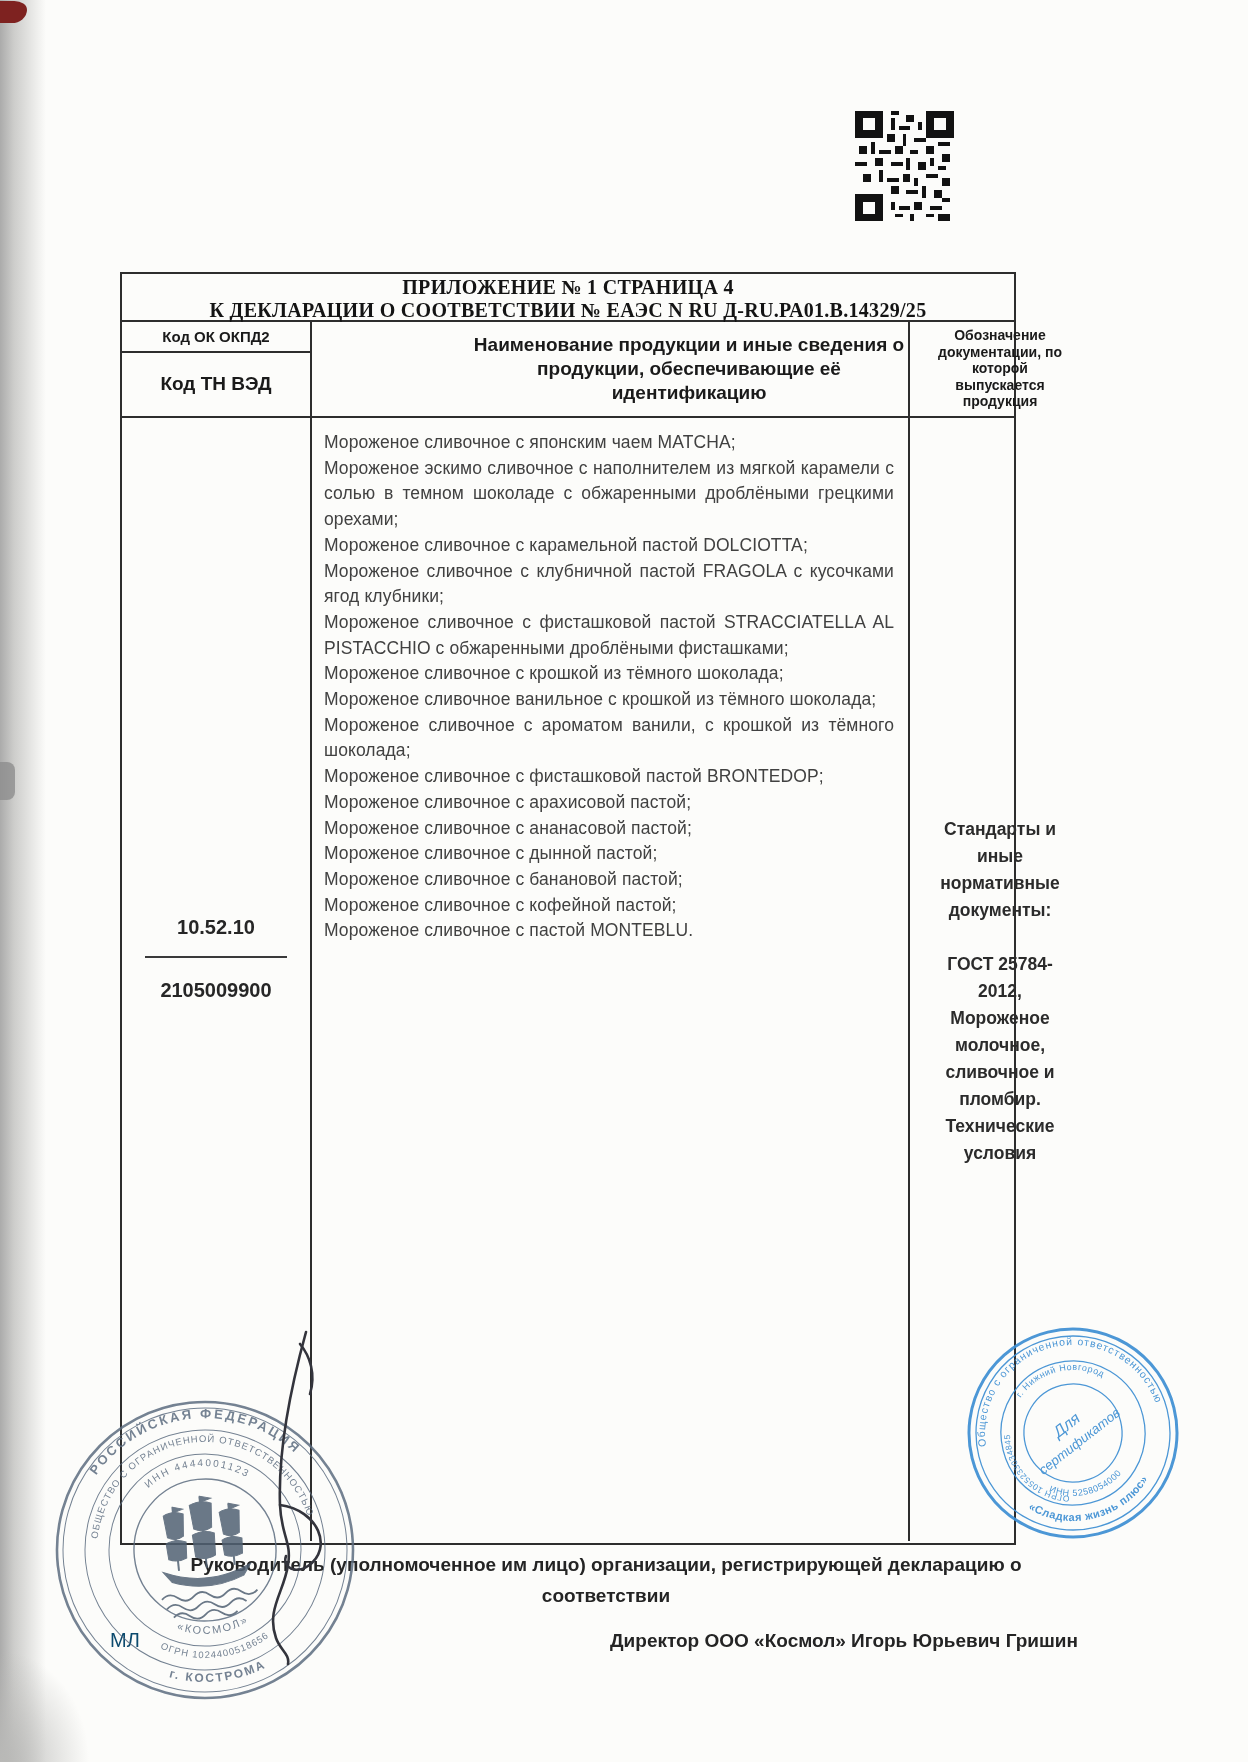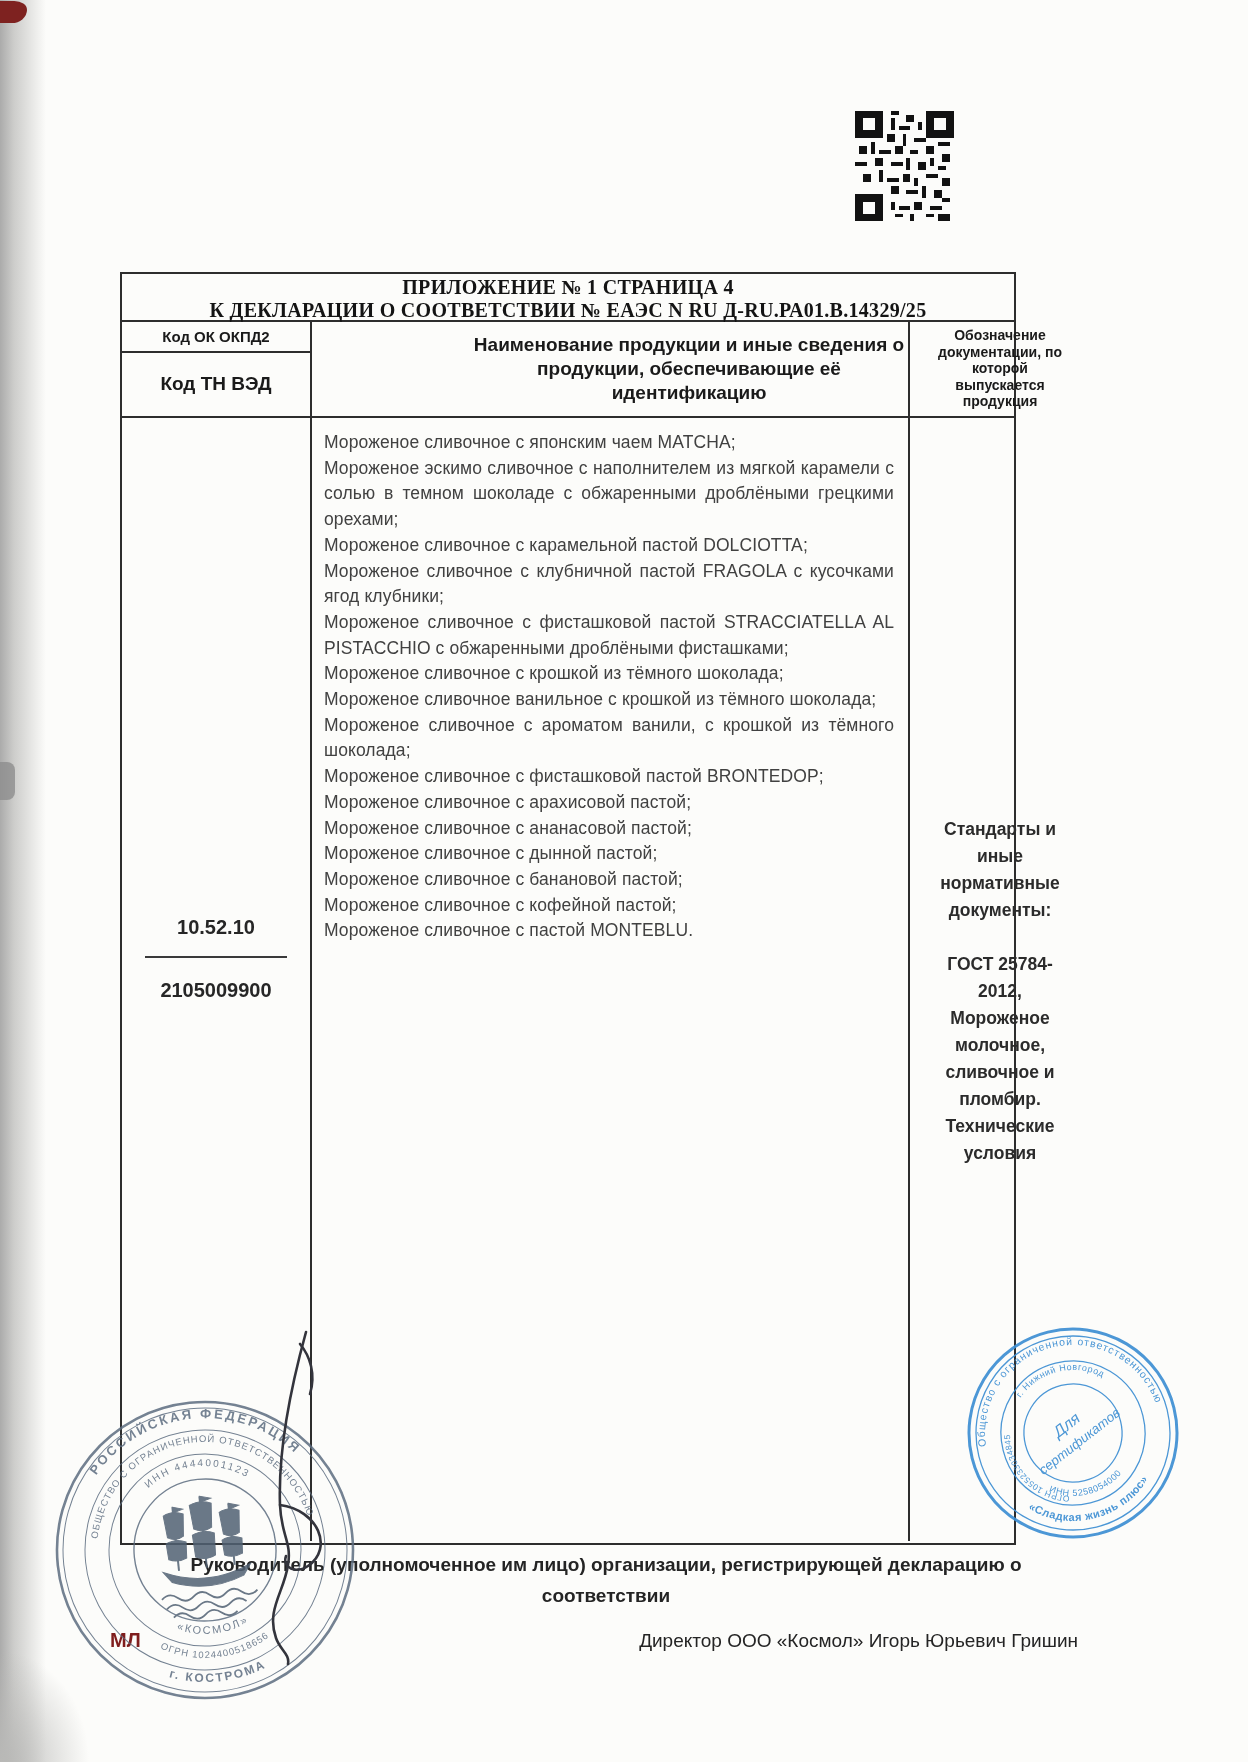--- a/index.html
+++ b/index.html
@@ -75,23 +75,23 @@
   .docs .lead{margin:0 0 27px 0;}
   .docs .std{margin:0;}
   
   .role-line{
     position:absolute;left:131px;top:1549px;width:950px;text-align:center;
     font-weight:bold;font-size:19px;line-height:31px;color:#242424;
   }
   .role-line span{display:inline-block;max-width:940px;}
   .director-line{
     position:absolute;left:520px;top:1630px;width:558px;text-align:right;
-    font-weight:normal;font-size:19px;color:#242424;
-  }
-  .mp-mark{position:absolute;left:110px;top:1629px;font-weight:bold;font-size:20px;color:#7f1d1d;}
+    font-weight:bold;font-size:19px;color:#242424;
+  }
+  .mp-mark{position:absolute;left:110px;top:1629px;font-weight:normal;font-size:20px;color:#0c4a6e;}
   
   .stamp-left{position:absolute;left:55px;top:1400px;width:300px;height:300px;transform:rotate(-6deg);opacity:.85;}
   .stamp-right{position:absolute;left:958px;top:1318px;width:230px;height:230px;transform:rotate(-14deg);opacity:.92;}
   .signature{position:absolute;left:230px;top:1320px;width:150px;height:360px;}
   svg text{font-family:"Liberation Sans",sans-serif;}
 </style>
 </head>
 <body>
 
 <div class="edge-shadow"></div>

